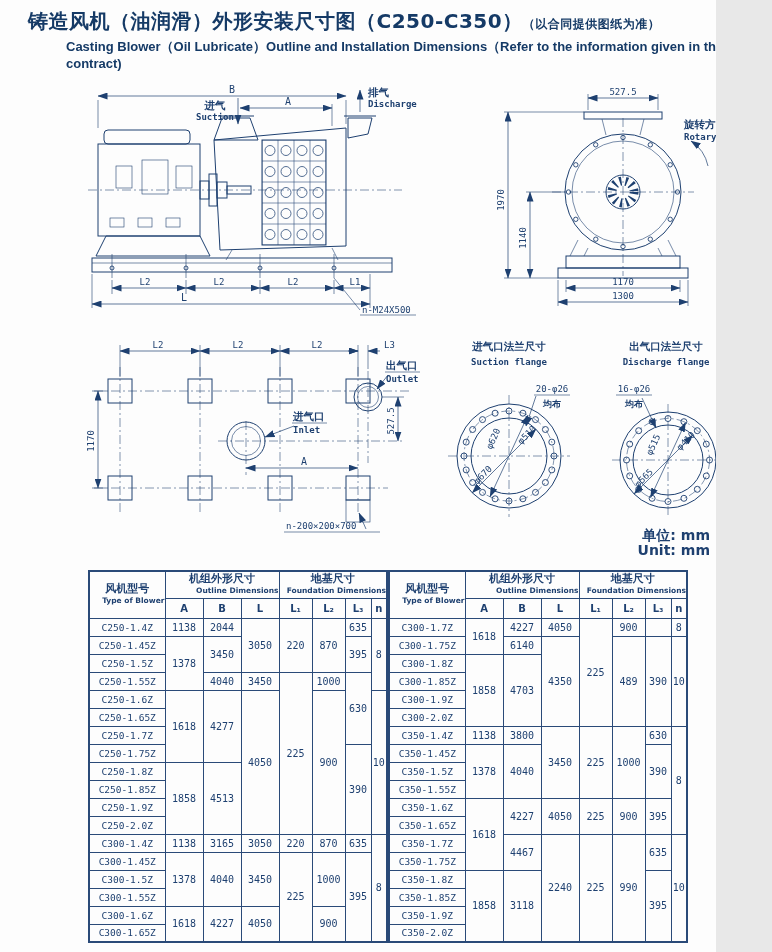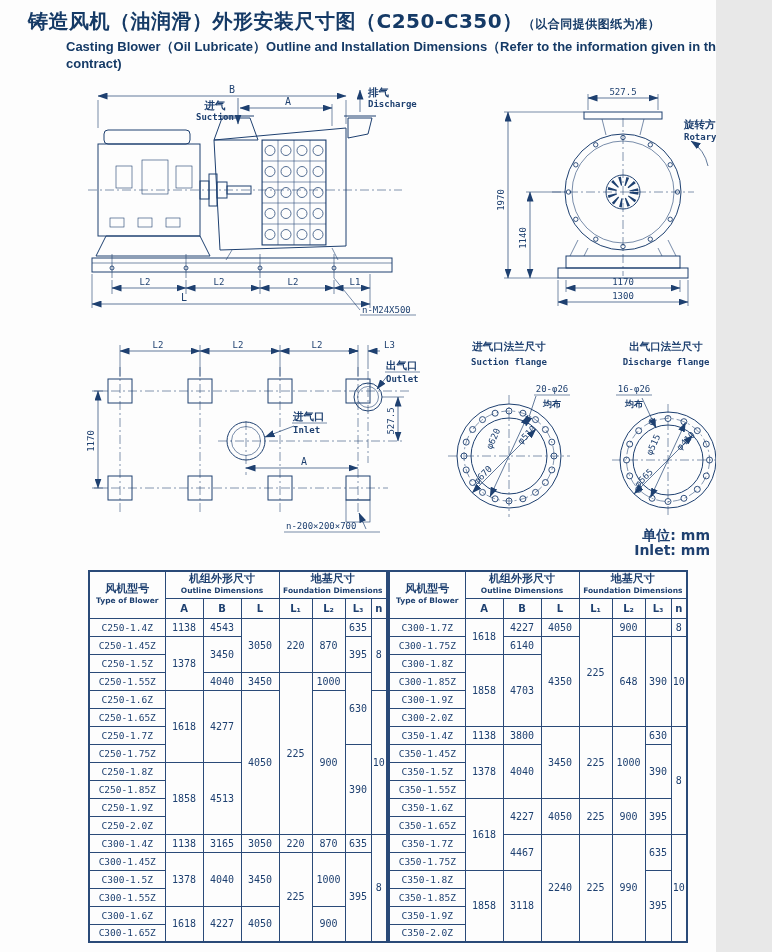--- a/index.html
+++ b/index.html
@@ -27,21 +27,21 @@
   svg text.big{font-size:10px;}
   .unitnote{position:absolute;left:580px;top:528px;width:130px;text-align:right;font-size:14px;font-weight:bold;line-height:15px;font-family:"DejaVu Sans",sans-serif;}
   .tables{position:absolute;left:88px;top:570px;display:flex;}
   table{border-collapse:collapse;table-layout:fixed;width:298px;padding-left:12px;}
   table,td{border:1px solid var(--ink-soft);}
   table{border-width:2px;}
   td{font-size:10px;text-align:center;vertical-align:middle;height:18px;padding:0;font-family:"DejaVu Sans Mono",monospace;color:var(--ink);overflow:hidden;white-space:nowrap;}
   thead td{font-family:"DejaVu Sans",sans-serif;}
   thead .grp{height:27px;line-height:12px;}
   thead .grp .zh{font-size:11px;font-weight:bold;display:block;}
-  thead .grp .en{font-size:7.5px;font-weight:bold;display:block;}
+  thead .grp .en{font-size:7.5px;font-weight:bold;display:block;text-align:right;}
   thead .letters td{height:20px;font-size:10px;font-weight:bold;font-family:"DejaVu Sans",sans-serif;}
   tbody td:first-child{font-size:9.5px;}
   col.c-model{width:76px;}col.c-a{width:38px;}col.c-b{width:38px;}col.c-l{width:38px;}
   col.c-l1{width:33px;}col.c-l2{width:33px;}col.c-l3{width:26px;}col.c-n{width:16px;}
 </style>
 </head>
 <body>
 
 <div class="page">
 
@@ -398,21 +398,21 @@
     <g>
       <text x="38" y="56" text-anchor="middle">16-φ26</text>
       <line class="thin" x1="20" y1="59" x2="56" y2="59"></line>
       <text class="zh" x="38" y="71" text-anchor="middle" style="font-size:9px">均布</text>
       <line class="dim" x1="46" y1="62" x2="60" y2="92" marker-end="url(#me)"></line>
     </g>
   </svg>
 
   <div class="unitnote">
     <div>单位: mm</div>
-    <div>Inlet: mm</div>
+    <div>Unit: mm</div>
   </div>
 
   <div class="tables">
     <table>
       <colgroup>
           <col class="c-model">
           <col class="c-a">
           <col class="c-b">
           <col class="c-l">
           <col class="c-l1">
@@ -442,21 +442,21 @@
           <td>L₁</td>
           <td>L₂</td>
           <td>L₃</td>
           <td>n</td>
         </tr>
       </thead>
       <tbody>
           <tr>
             <td>C250-1.4Z</td>
             <td>1138</td>
-            <td>4543</td>
+            <td>2044</td>
             <td rowspan="3">3050</td>
             <td rowspan="3">220</td>
             <td rowspan="3">870</td>
             <td>635</td>
             <td rowspan="4">8</td>
           </tr>
           <tr>
             <td>C250-1.45Z</td>
             <td rowspan="3">1378</td>
             <td rowspan="2">3450</td>
@@ -587,21 +587,21 @@
             <td>4050</td>
             <td rowspan="6">225</td>
             <td>900</td>
             <td></td>
             <td>8</td>
           </tr>
           <tr>
             <td>C300-1.75Z</td>
             <td>6140</td>
             <td rowspan="5">4350</td>
-            <td rowspan="5">648</td>
+            <td rowspan="5">489</td>
             <td rowspan="5">390</td>
             <td rowspan="5">10</td>
           </tr>
           <tr>
             <td>C300-1.8Z</td>
             <td rowspan="4">1858</td>
             <td rowspan="4">4703</td>
           </tr>
           <tr>
             <td>C300-1.85Z</td>

